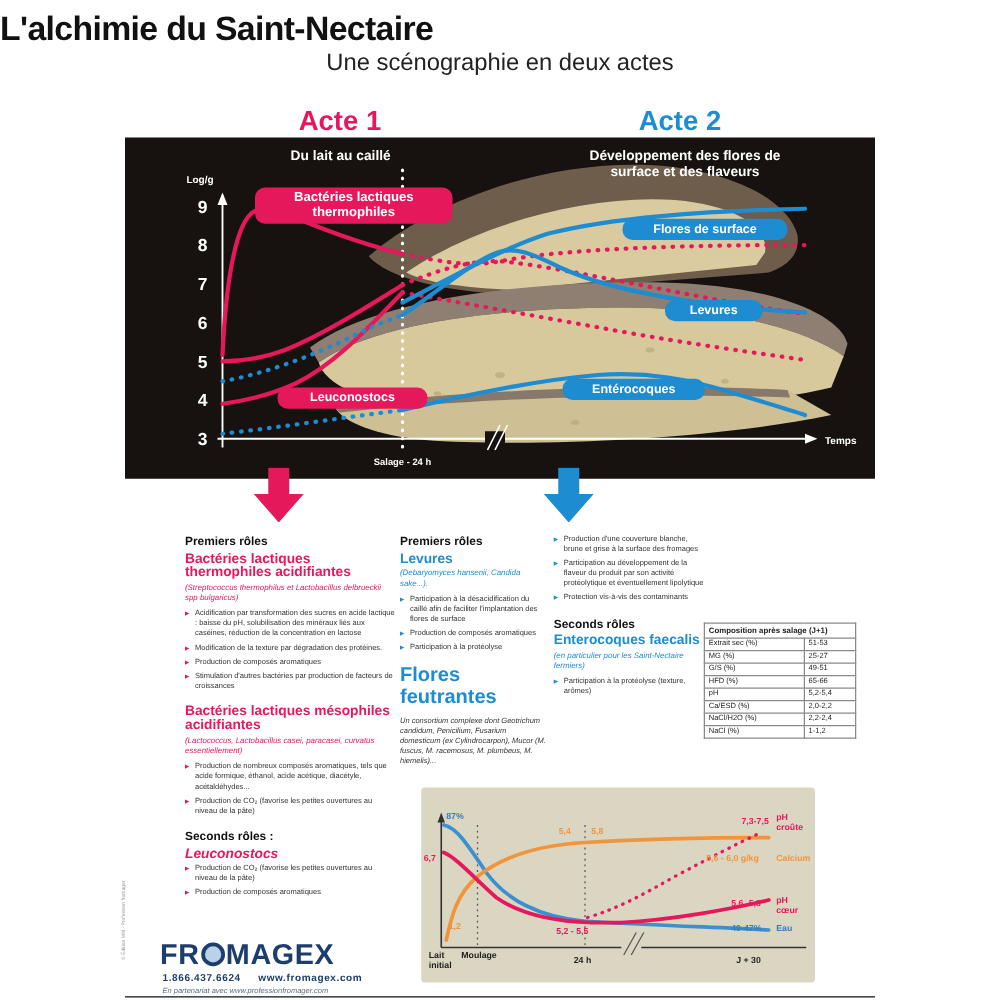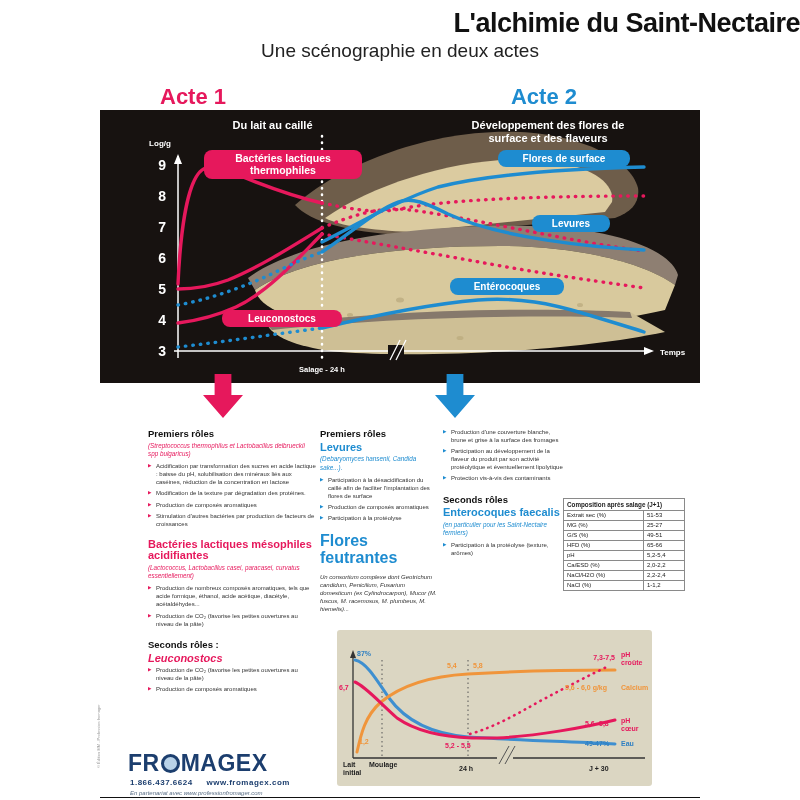--- a/index.html
+++ b/index.html
@@ -2,38 +2,38 @@
 <html><head>
 <meta charset="utf-8">
 <style>
   :root{
     --pink:#E6185C; --blue:#1E8CD0; --navy:#1C3E6E; --orange:#F0953B;
     --beige:#DBD6C2; --dark:#171210; --ink:#1a1a1a;
   }
   html,body{margin:0;padding:0;background:#ffffff;}
   .poster{position:relative;width:800px;height:800px;background:#fff;overflow:hidden;
     font-family:"Liberation Sans", sans-serif;color:var(--ink);}
-  .title{position:absolute;left:0;top:8px;width:800px;text-align:right;
+  .title{position:absolute;left:0;top:8px;width:800px;text-align:left;
     font-size:27px;font-weight:700;letter-spacing:-0.5px;color:#111;}
   .subtitle{position:absolute;left:0;top:40px;width:800px;text-align:center;
     font-size:19px;font-weight:400;color:#222;}
   .act{position:absolute;top:84px;font-size:22px;font-weight:700;}
-  .act1{left:160px;width:200px;color:var(--pink);}
+  .act1{left:172px;width:200px;text-align:center;color:var(--pink);}
   .act2{left:444px;width:200px;text-align:center;color:var(--blue);}
 
   
   .chartbox{position:absolute;left:100px;top:110px;width:600px;height:273px;background:var(--dark);}
   .chartbox svg{position:absolute;left:0;top:0;}
   .chead{position:absolute;color:#fff;font-weight:700;font-size:11px;text-align:center;line-height:1.15;}
   .chead.left{left:85px;top:9px;width:175px;}
   .chead.right{left:358px;top:9px;width:180px;text-align:center;}
   .badge{position:absolute;color:#fff;font-weight:700;text-align:center;line-height:1.1;
     border-radius:8px;padding:3px 4px;}
   .badge.pink{background:var(--pink);}
-  .badge.blue{background:var(--blue);}
+  .badge.blue{background:var(--blue);margin-top:25px;}
 
   .down-arrow{position:absolute;top:374px;width:40px;height:44px;
     clip-path:polygon(29% 0,71% 0,71% 48%,100% 48%,50% 100%,0 48%,29% 48%);}
   .down-arrow.pink{left:203px;background:var(--pink);}
   .down-arrow.blue{left:435px;background:var(--blue);}
 
   
   .col{position:absolute;top:428px;font-size:6px;line-height:1.35;color:#333;}
   .col1{left:148px;width:168px;}
   .col2{left:320px;width:118px;}
@@ -163,20 +163,21 @@
     <div class="badge blue" style="left:398px;top:40px;width:124px;font-size:10px;">Flores de surface</div>
     <div class="badge blue" style="left:432px;top:105px;width:70px;font-size:10px;">Levures</div>
     <div class="badge blue" style="left:350px;top:168px;width:106px;font-size:10px;">Entérocoques</div>
   </div>
 
   <div class="down-arrow pink"></div>
   <div class="down-arrow blue"></div>
 
   <div class="col col1">
     <p class="h-black">Premiers rôles</p>
+    <p class="h-pink">Bactéries lactiques thermophiles acidifiantes</p>
     <p class="species pink">(Streptococcus thermophilus et Lactobacillus delbrueckii spp bulgaricus)</p>
     <div class="b"><span class="mk pink">▶</span><span>Acidification par transformation des sucres en acide lactique : baisse du pH, solubilisation des minéraux liés aux caséines, réduction de la concentration en lactose</span></div>
     <div class="b"><span class="mk pink">▶</span><span>Modification de la texture par dégradation des protéines.</span></div>
     <div class="b"><span class="mk pink">▶</span><span>Production de composés aromatiques</span></div>
     <div class="b"><span class="mk pink">▶</span><span>Stimulation d'autres bactéries par production de facteurs de croissances</span></div>
     <div class="gap"></div>
     <p class="h-pink">Bactéries lactiques mésophiles acidifiantes</p>
     <p class="species pink">(Lactococcus, Lactobacillus casei, paracasei, curvatus essentiellement)</p>
     <div class="b"><span class="mk pink">▶</span><span>Production de nombreux composés aromatiques, tels que acide formique, éthanol, acide acétique, diacétyle, acétaldéhydes...</span></div>
     <div class="b"><span class="mk pink">▶</span><span>Production de CO₂ (favorise les petites ouvertures au niveau de la pâte)</span></div>

